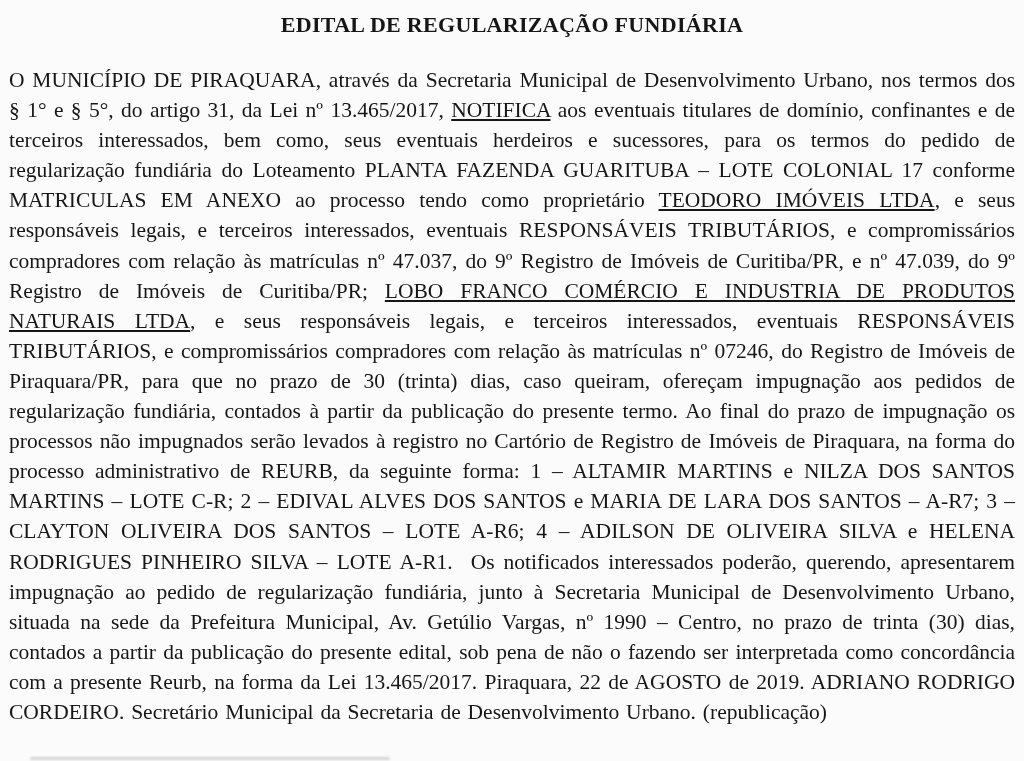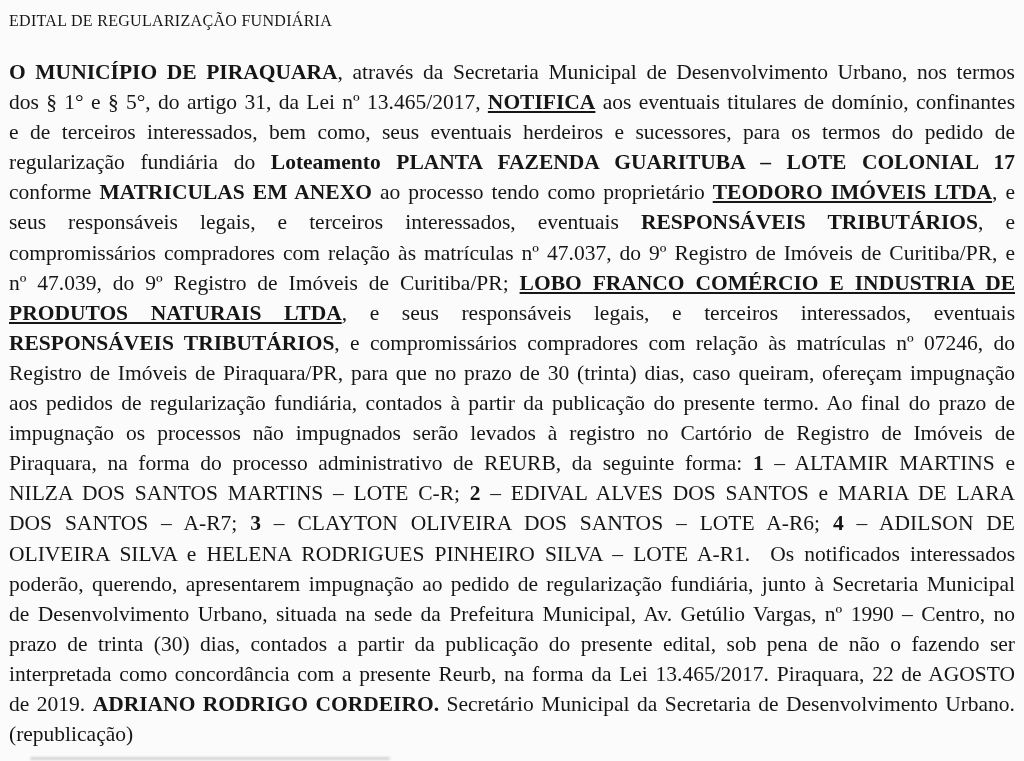--- a/index.html
+++ b/index.html
@@ -17,34 +17,35 @@
     position: relative;
     width: 1024px;
     height: 761px;
     background: var(--bg-color);
     color: var(--text-color);
     font-family: "Liberation Serif", serif;
     padding: 12px 9px 0 9px;
     overflow: hidden;
   }
   .title {
-    font-size: 16px;
-    font-weight: normal;
+    font-size: 22px;
+    font-weight: bold;
+    text-align: center;
     letter-spacing: 0.3px;
     margin-bottom: 27px;
     color: var(--text-color);
   }
   .body-text {
     font-size: 21.5px;
     line-height: 30.1px;
     text-align: justify;
     word-spacing: 1.5px;
     color: var(--text-color);
   }
-  .body-text span.b { font-weight: bold; }
+  .body-text span.b { font-weight: normal; }
   .body-text span.u { text-decoration: underline; text-decoration-thickness: 2px; text-underline-offset: 2px; }
   .scan-artifact {
     position: absolute;
     left: 30px;
     bottom: 1px;
     width: 360px;
     height: 3px;
     background: rgba(40, 40, 40, 0.18);
     filter: blur(1.2px);
     border-radius: 2px;

